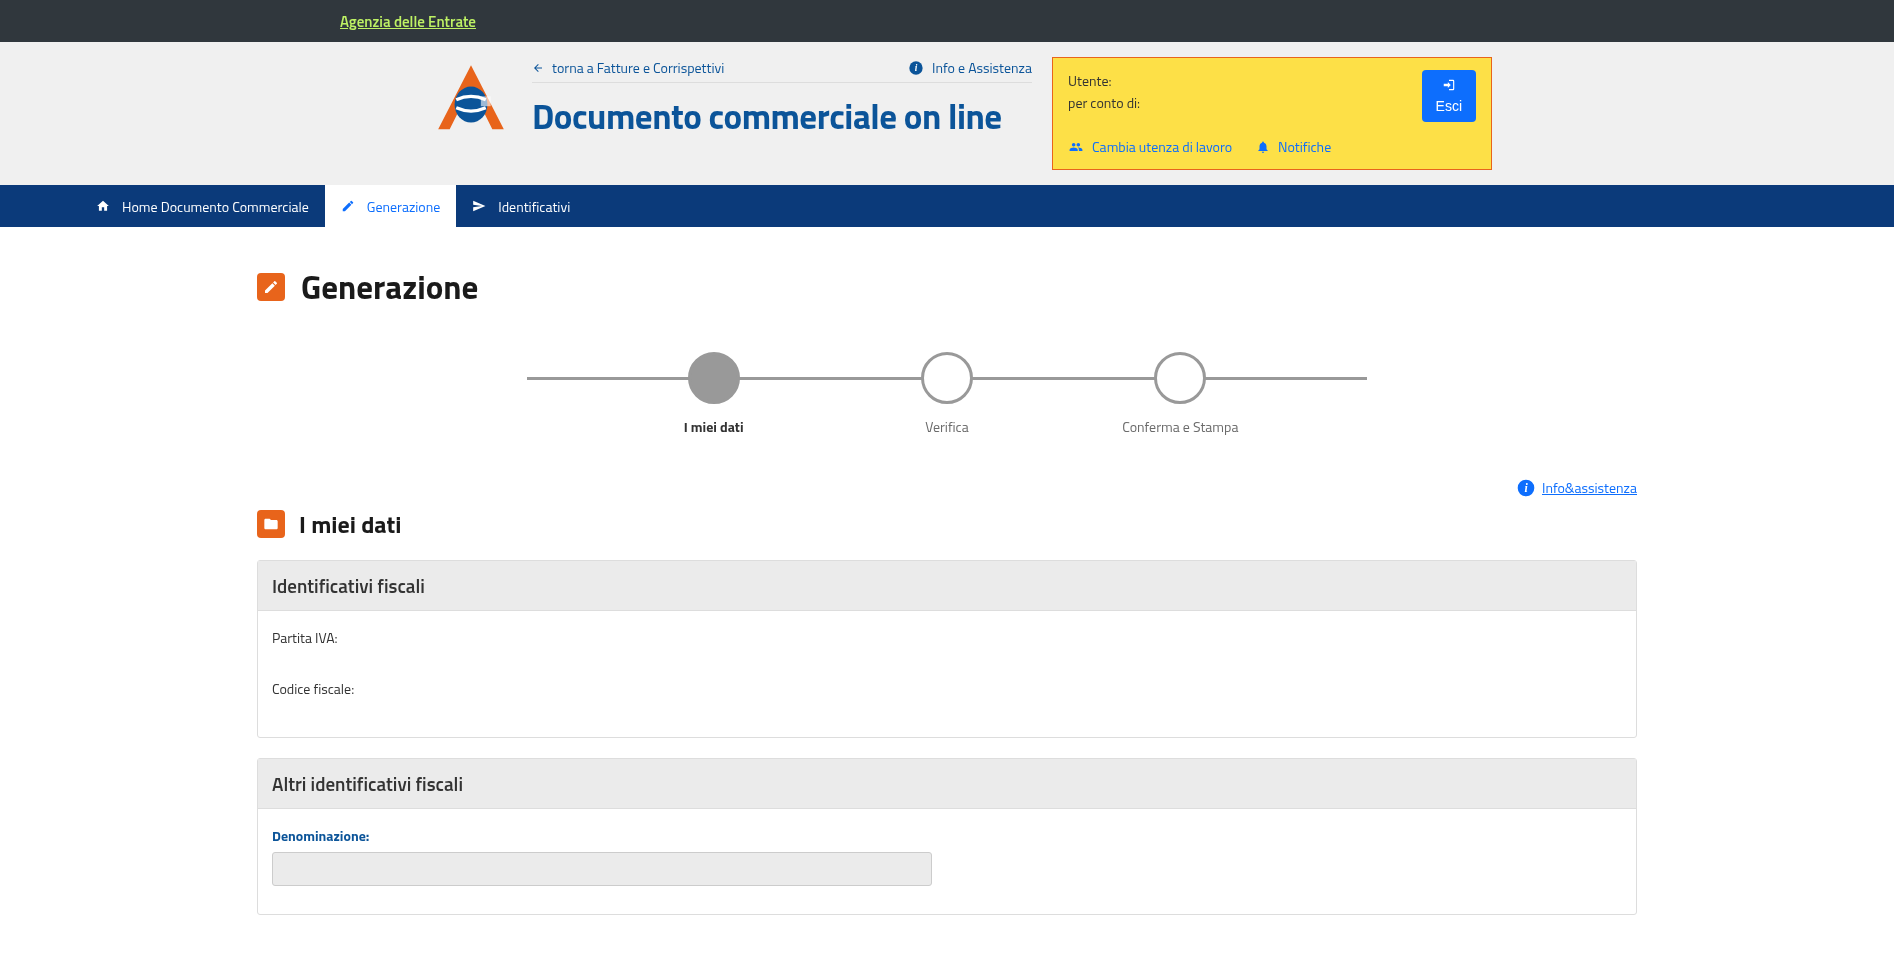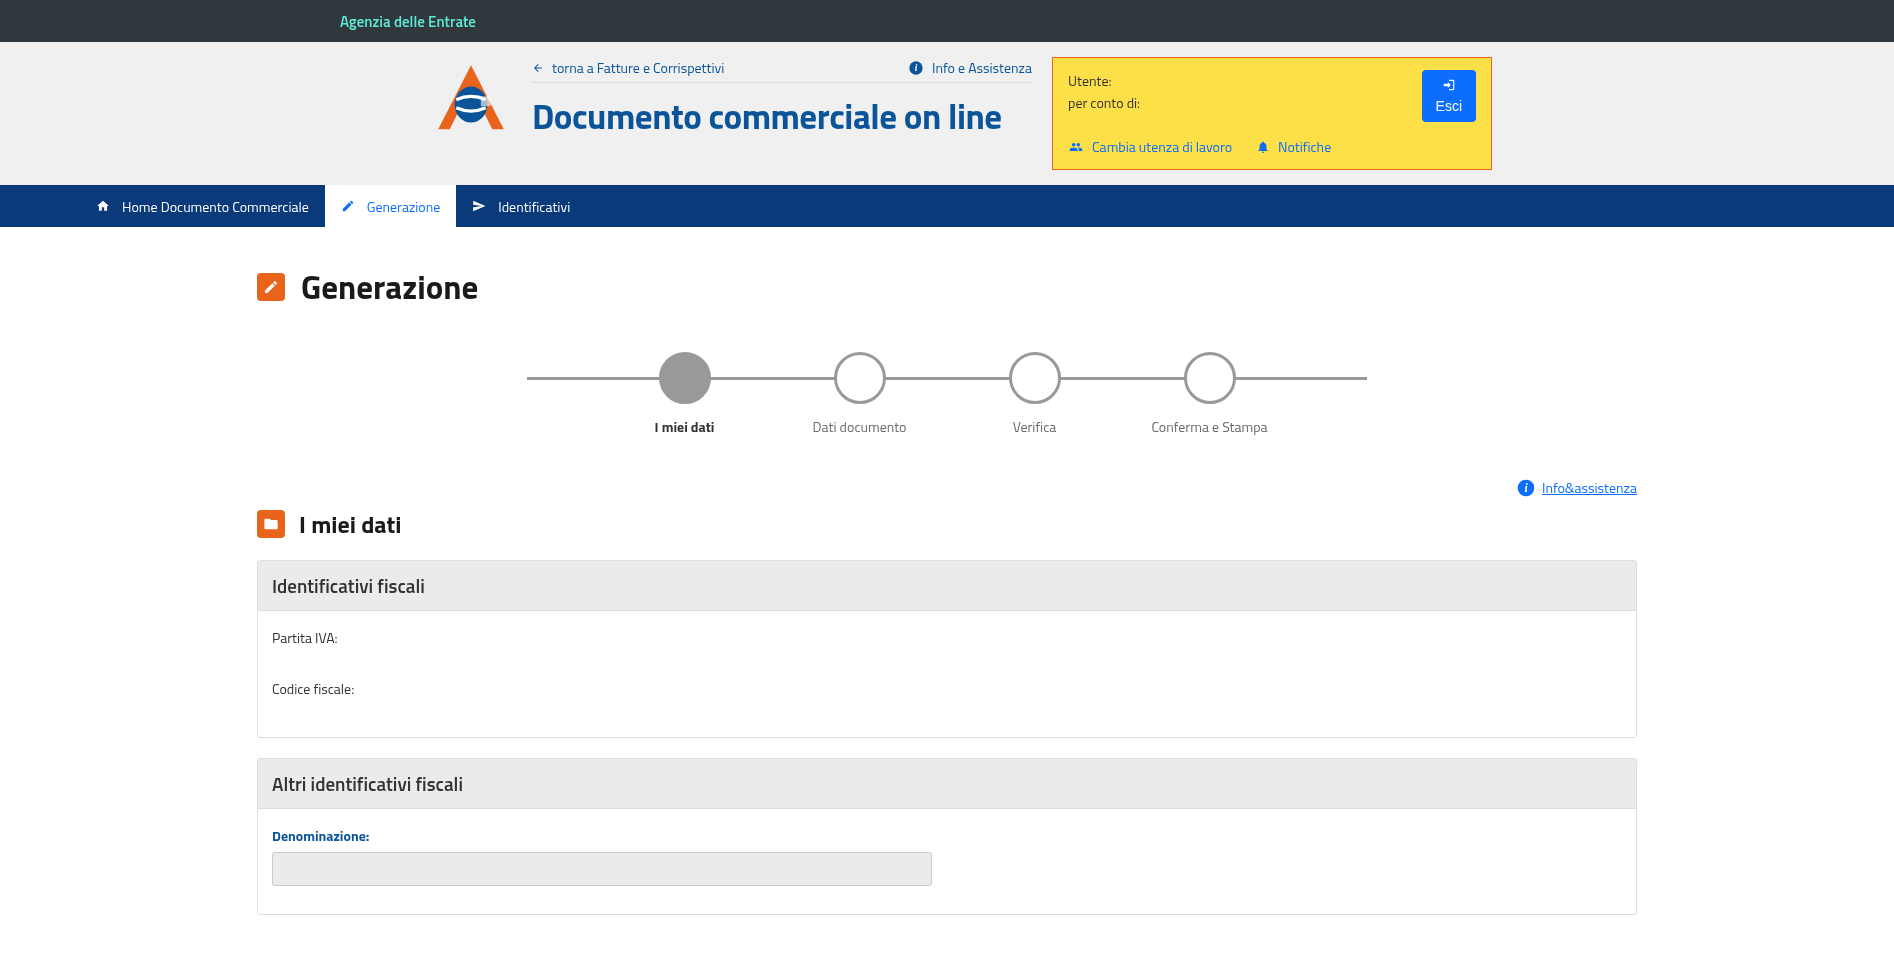--- a/index.html
+++ b/index.html
@@ -1,17 +1,17 @@
 <!DOCTYPE html>
 <html><head>
   <meta charset="utf-8">
   <style>
     * { box-sizing: border-box; margin: 0; padding: 0; }
     body { font-family: "Titillium Web", Arial, sans-serif; background: #fff; color: #333; font-size: 14px; }
-    .top-bar { background: #30373d; color: #5eead4; height: 42px; display: flex; align-items: center; padding: 0 340px; font-weight: 600; font-size: 15px; }
+    .top-bar { background: #30373d; color: #bef264; height: 42px; display: flex; align-items: center; padding: 0 340px; font-weight: 600; font-size: 15px; text-decoration: underline; }
     .header-area { background: #f0f0f0; padding: 15px 0; }
     .header-inner { max-width: 1250px; margin: 0 auto; display: flex; padding: 0 80px 0 108px; gap: 20px; align-items: flex-start; }
     .logo { width: 82px; height: 82px; flex-shrink: 0; }
     .header-mid { flex: 1; }
     .back-link { color: #0b5499; text-decoration: none; font-size: 14px; display: inline-flex; align-items: center; gap: 8px; }
     .header-title-row { display: flex; justify-content: space-between; align-items: center; border-bottom: 1px solid #ddd; padding-bottom: 4px; }
     .info-link { color: #0b5499; text-decoration: none; font-size: 14px; display: inline-flex; align-items: center; gap: 8px; }
     .app-title { color: #0b5499; font-size: 35px; font-weight: 700; margin-top: 6px; letter-spacing: -0.5px; }
     .user-box { border: 1px solid #e8641b; background: #fde047; padding: 12px 15px; width: 440px; position: relative;}
     .user-box .row { display: flex; justify-content: space-between; align-items: flex-start; }
@@ -160,24 +160,20 @@
 
   <div class="stepper-wrap">
     <div class="stepper">
       <div class="step-connectors"></div>
       <div class="step active">
         <div class="circle active"></div>
         <div class="step-label">I miei dati</div>
       </div>
       <div class="step">
         <div class="circle"></div>
-        <div class="step-label">Dati documento</div>
-      </div>
-      <div class="step">
-        <div class="circle"></div>
         <div class="step-label">Verifica</div>
       </div>
       <div class="step">
         <div class="circle"></div>
         <div class="step-label">Conferma e Stampa</div>
       </div>
     </div>
   </div>
 
   <div class="assist-row">

